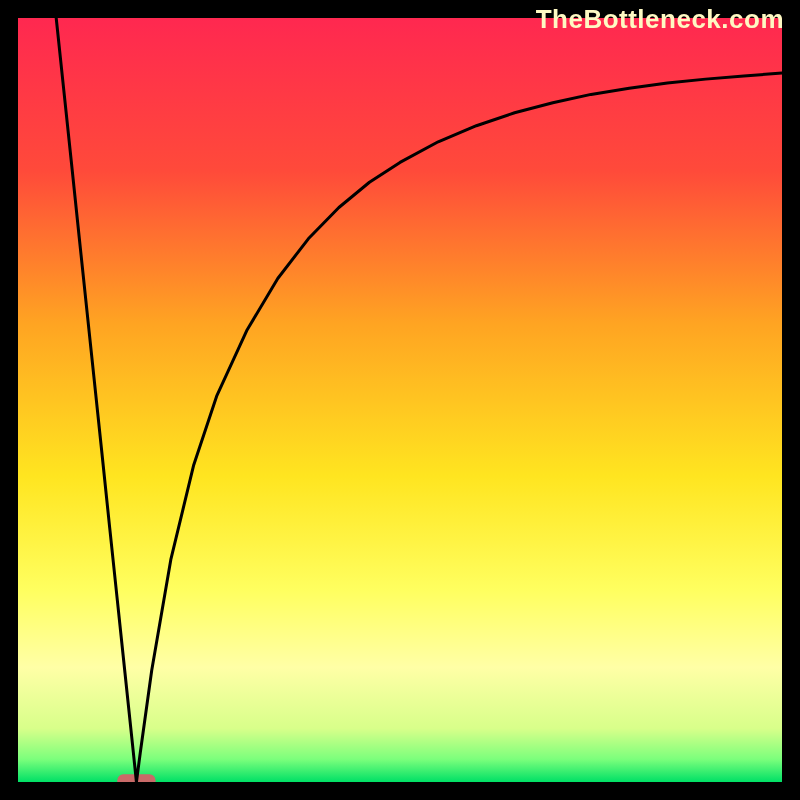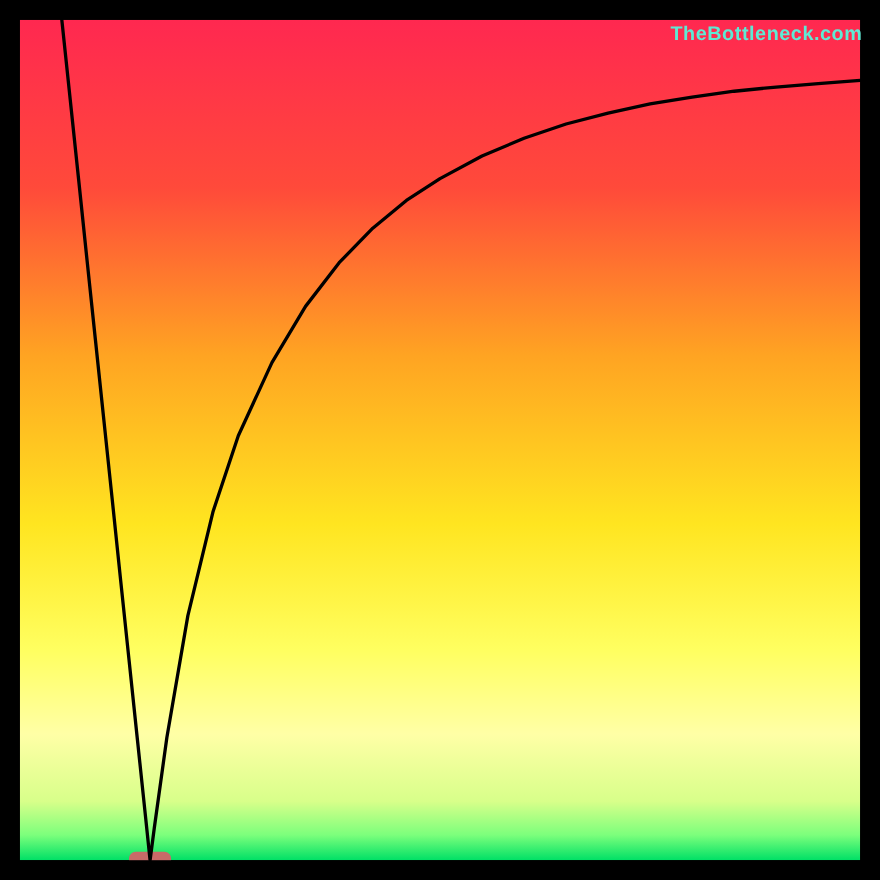--- a/index.html
+++ b/index.html
@@ -15,24 +15,24 @@
     position: relative;
     width: 800px;
     height: 800px;
     background: #000000;
   }
   svg {
     display: block;
   }
   #watermark {
     position: absolute;
-    top: 20px;
+    top: 4px;
     right: 16px;
-    color: #5eead4;
-    font-size: 18px;
+    color: #fef9c3;
+    font-size: 26px;
     font-weight: 700;
     letter-spacing: 0.5px;
     pointer-events: none;
   }
 </style>
 </head>
 <body>
 
 <div id="container">
   <svg id="chart-svg" width="800" height="800" viewBox="0 0 800 800">

